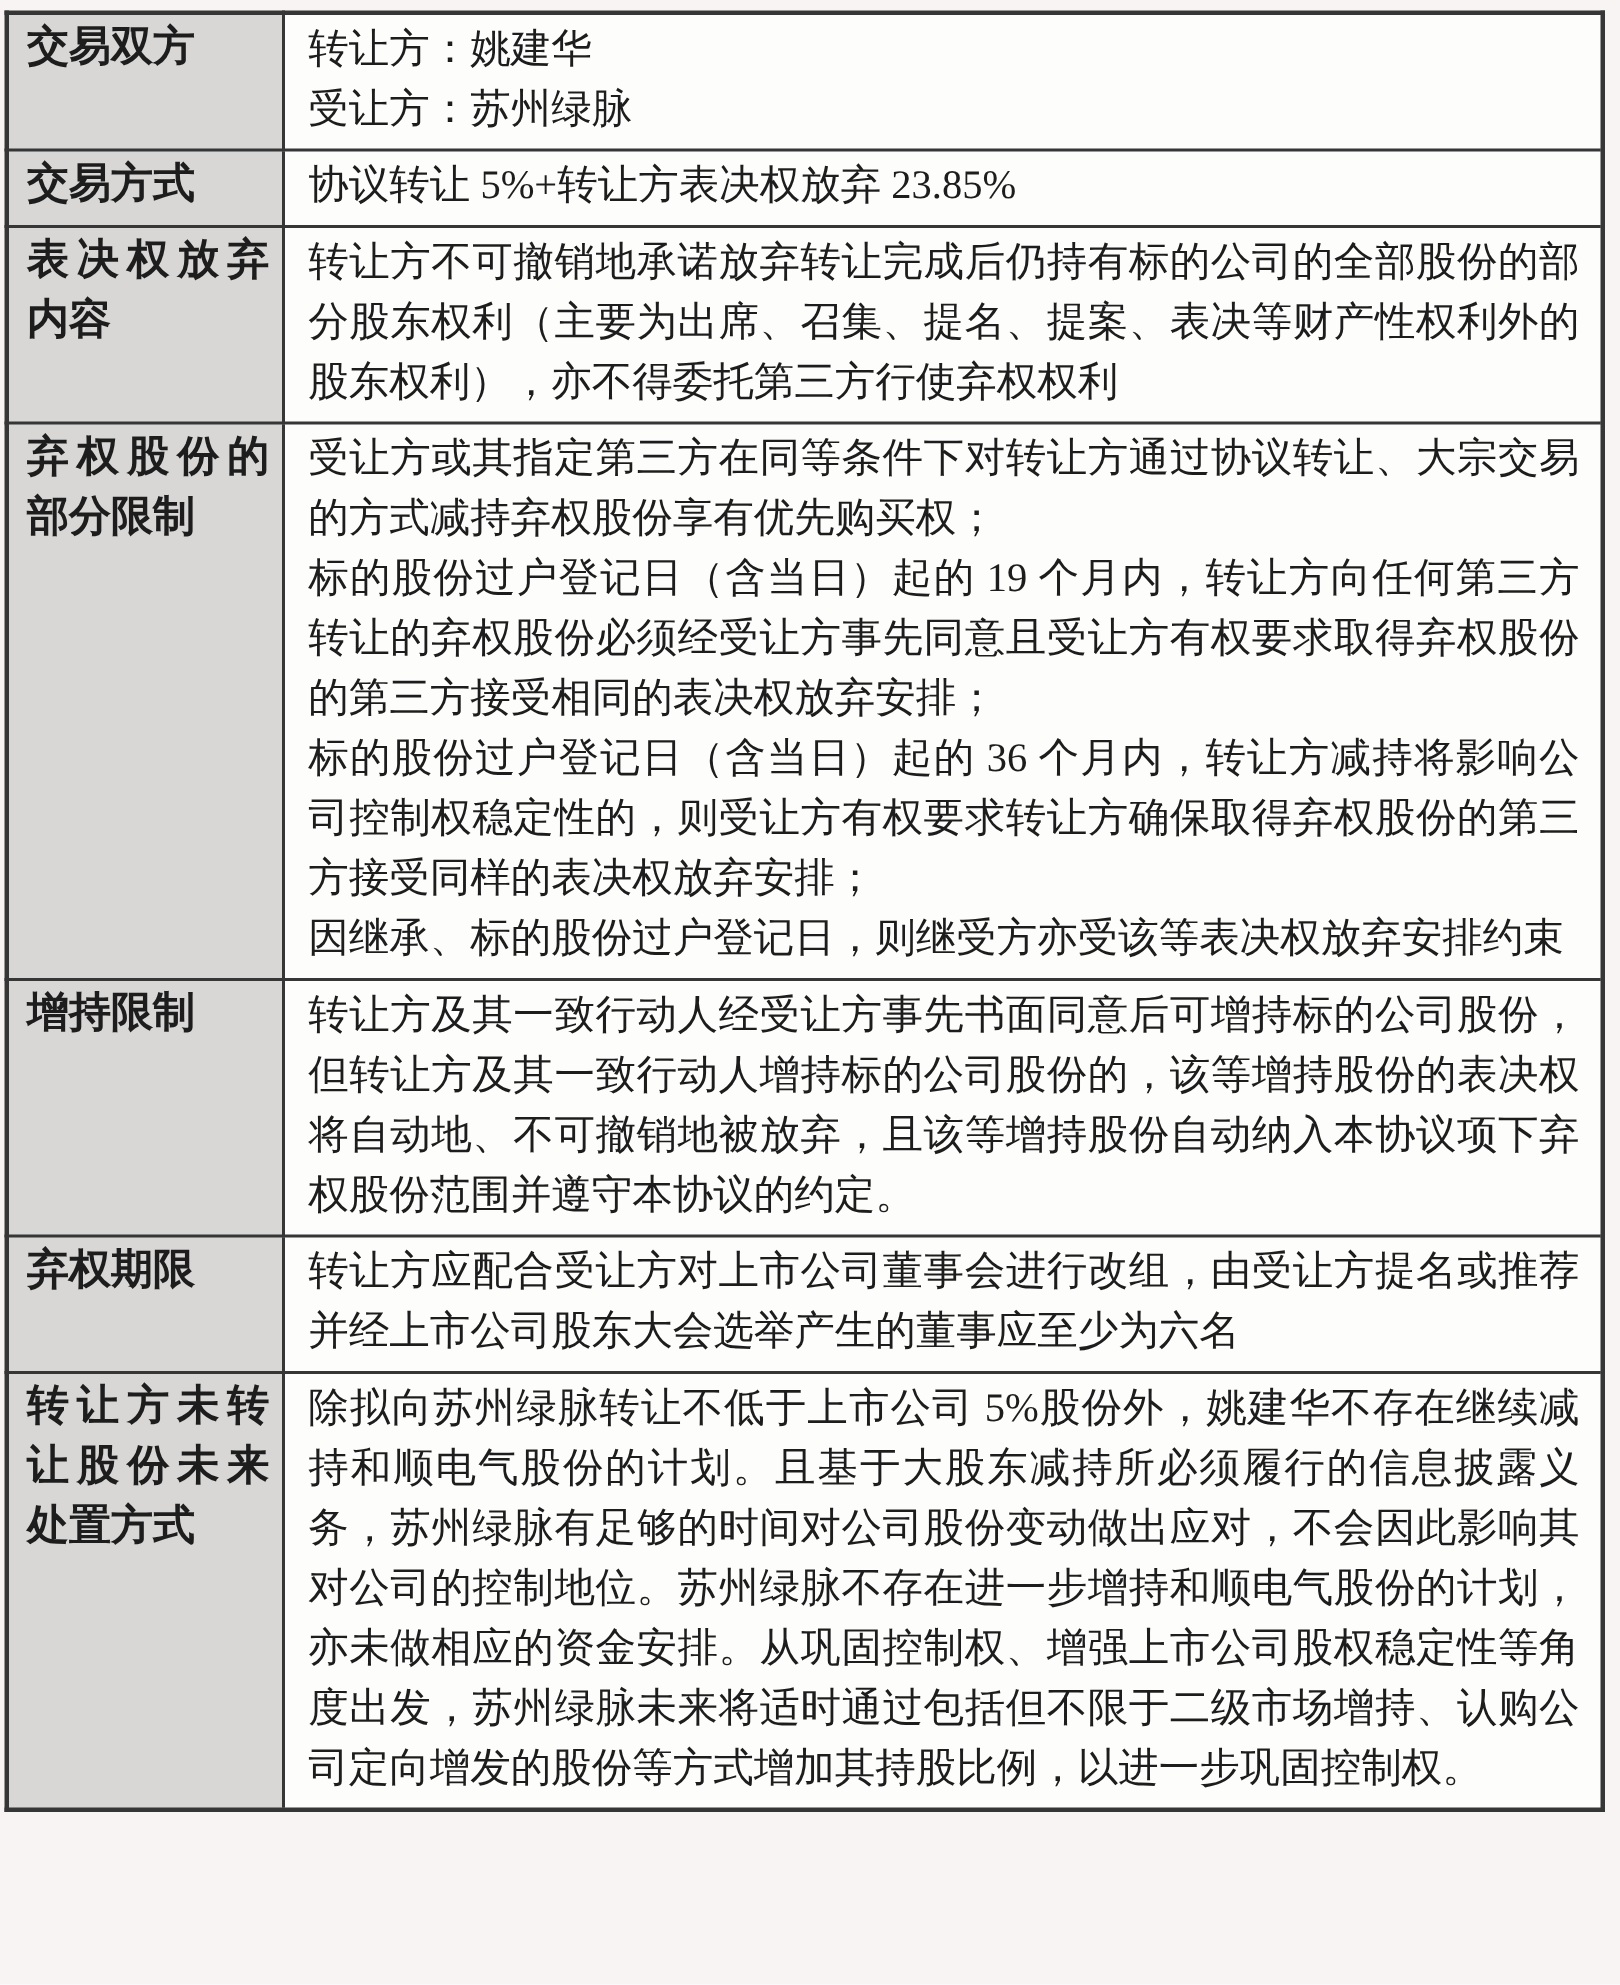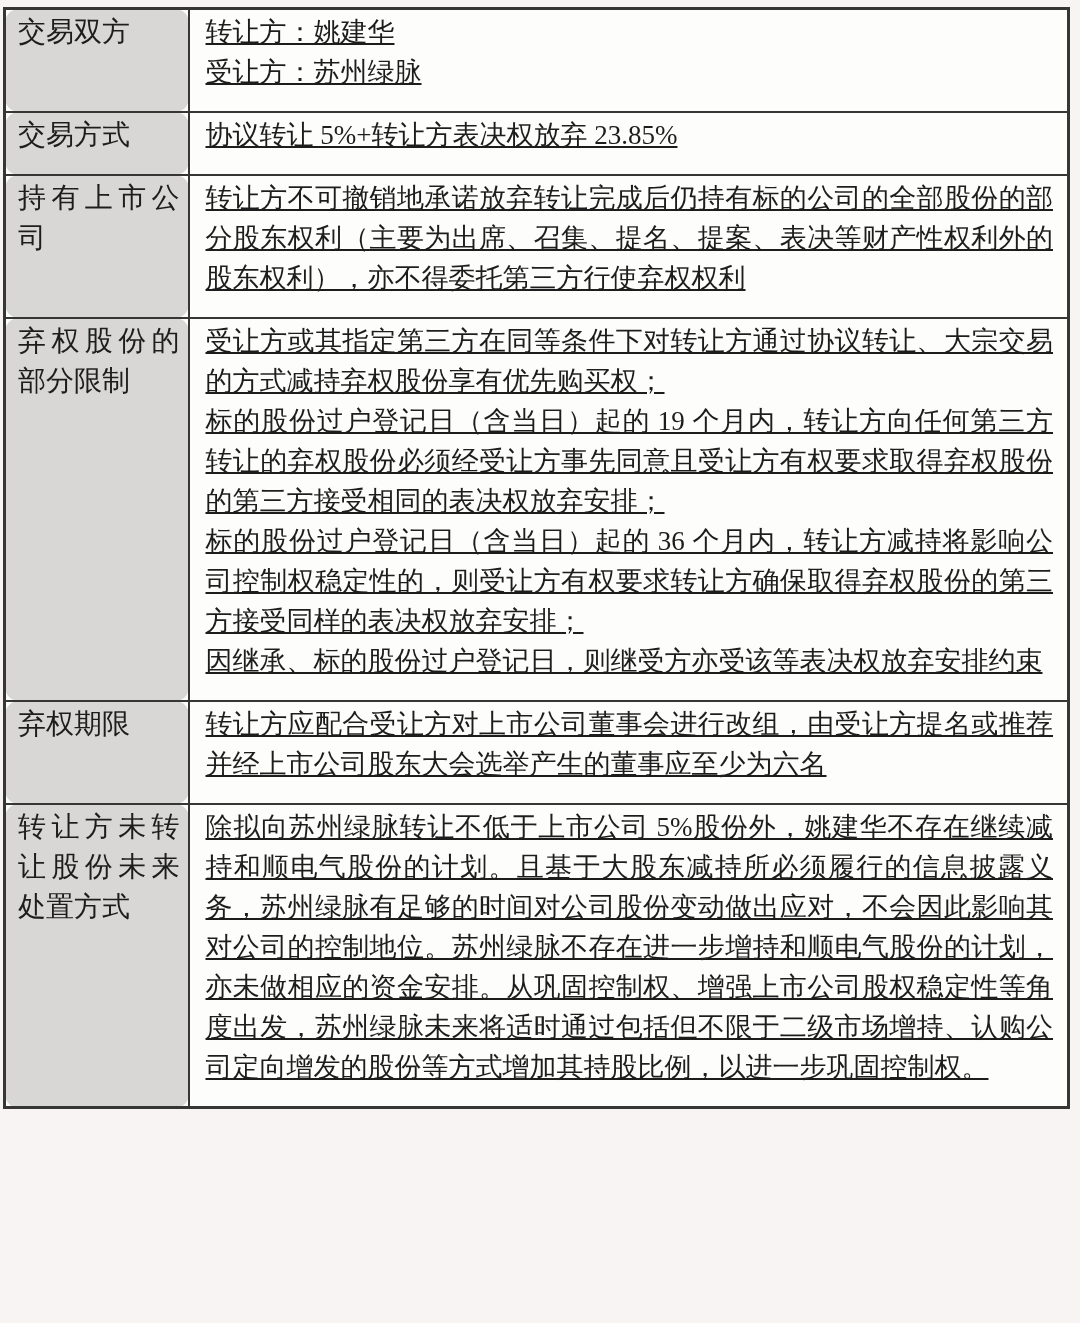--- a/index.html
+++ b/index.html
@@ -26,30 +26,28 @@
   }
   table.terms th, table.terms td{
     border:2px solid var(--border);
     vertical-align:top;
     font-size:27px;
     line-height:40px;
   }
   table.terms th{
     width:184px;
     background:var(--label-bg);
-    font-weight:normal;
+    font-weight:bold;
     font-size:28px;
     text-align:justify;
     text-justify:inter-ideograph;
     padding:2px 8px 2px 12px;
-    border-radius:14px;
   }
   table.terms td{
-    padding:2px 14px 19px 16px;
-    text-decoration:underline;
+    padding:2px 14px 7px 16px;
   }
   table.terms td p{
     margin:0;
     text-align:justify;
     text-justify:inter-ideograph;
   }
 </style>
 </head>
 <body>
 
@@ -62,32 +60,38 @@
         <p>受让方：苏州绿脉</p>
       </td>
     </tr>
     <tr>
       <th>交易方式</th>
       <td>
         <p>协议转让 5%+转让方表决权放弃 23.85%</p>
       </td>
     </tr>
     <tr>
-      <th>持有上市公司</th>
+      <th>表决权放弃内容</th>
       <td>
         <p>转让方不可撤销地承诺放弃转让完成后仍持有标的公司的全部股份的部分股东权利（主要为出席、召集、提名、提案、表决等财产性权利外的股东权利），亦不得委托第三方行使弃权权利</p>
       </td>
     </tr>
     <tr>
       <th>弃权股份的部分限制</th>
       <td>
         <p>受让方或其指定第三方在同等条件下对转让方通过协议转让、大宗交易的方式减持弃权股份享有优先购买权；</p>
         <p>标的股份过户登记日（含当日）起的 19 个月内，转让方向任何第三方转让的弃权股份必须经受让方事先同意且受让方有权要求取得弃权股份的第三方接受相同的表决权放弃安排；</p>
         <p>标的股份过户登记日（含当日）起的 36 个月内，转让方减持将影响公司控制权稳定性的，则受让方有权要求转让方确保取得弃权股份的第三方接受同样的表决权放弃安排；</p>
         <p>因继承、标的股份过户登记日，则继受方亦受该等表决权放弃安排约束</p>
+      </td>
+    </tr>
+    <tr>
+      <th>增持限制</th>
+      <td>
+        <p>转让方及其一致行动人经受让方事先书面同意后可增持标的公司股份，但转让方及其一致行动人增持标的公司股份的，该等增持股份的表决权将自动地、不可撤销地被放弃，且该等增持股份自动纳入本协议项下弃权股份范围并遵守本协议的约定。</p>
       </td>
     </tr>
     <tr>
       <th>弃权期限</th>
       <td>
         <p>转让方应配合受让方对上市公司董事会进行改组，由受让方提名或推荐并经上市公司股东大会选举产生的董事应至少为六名</p>
       </td>
     </tr>
     <tr>
       <th>转让方未转让股份未来处置方式</th>

